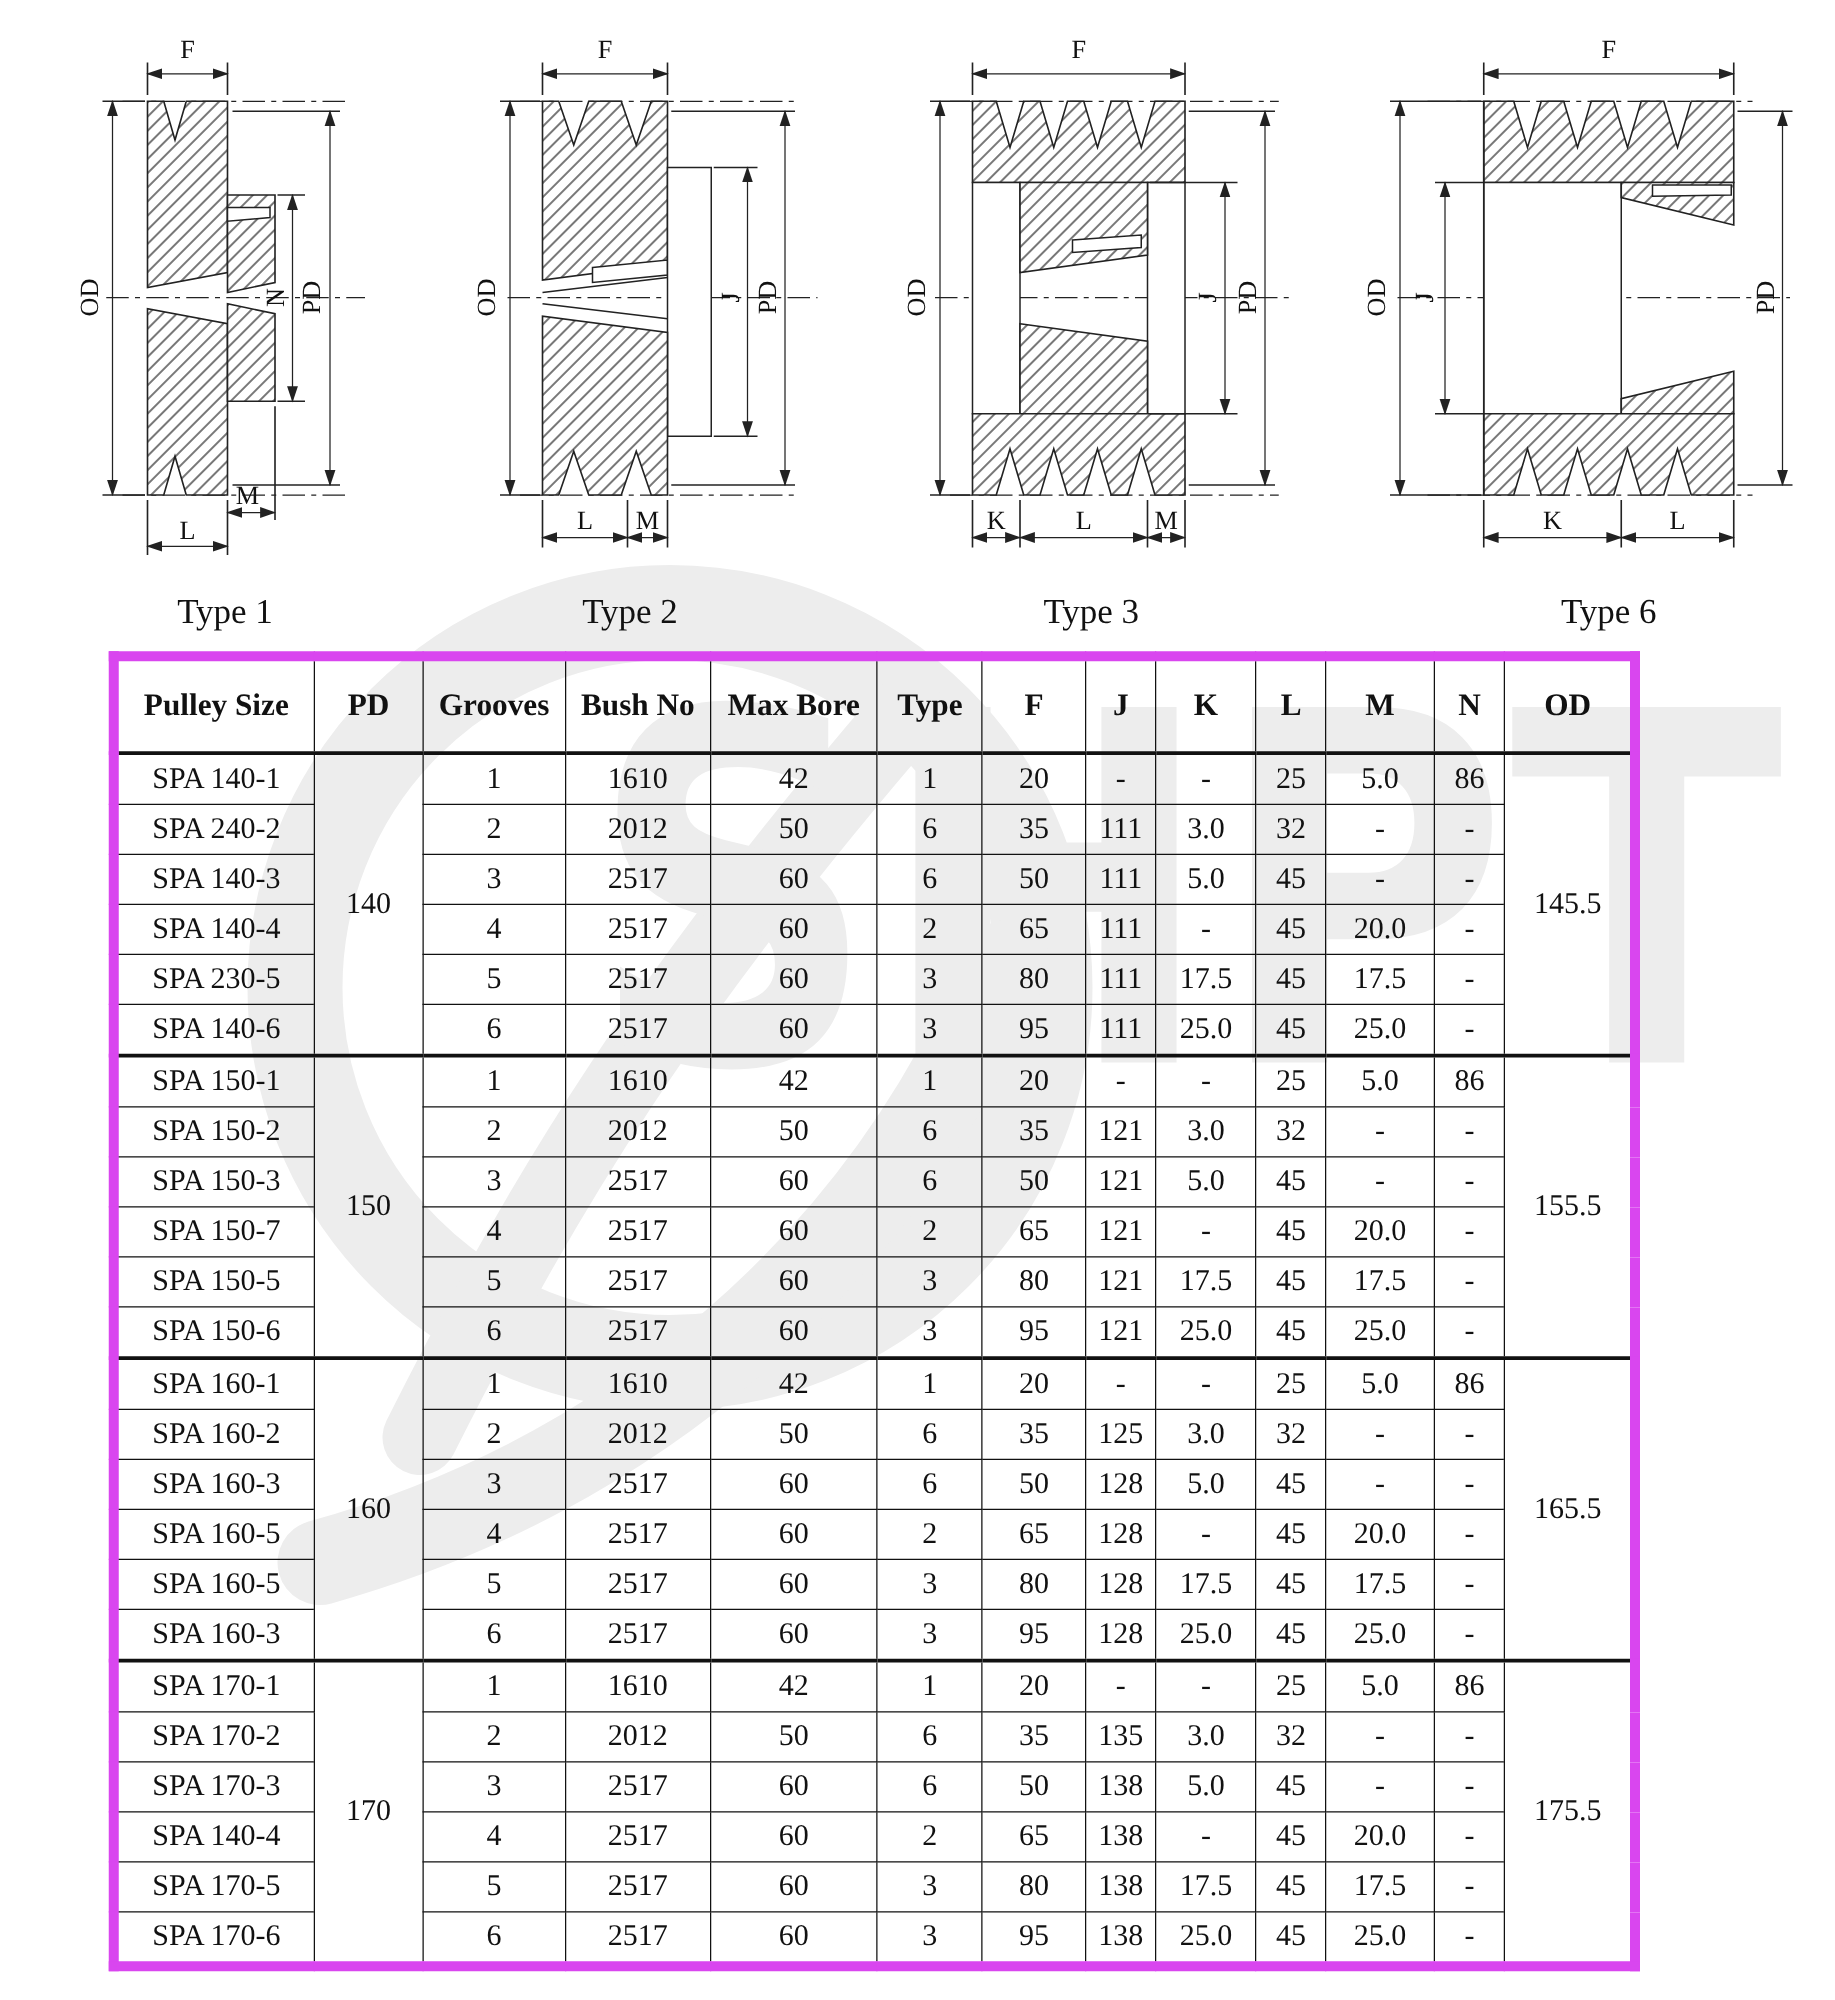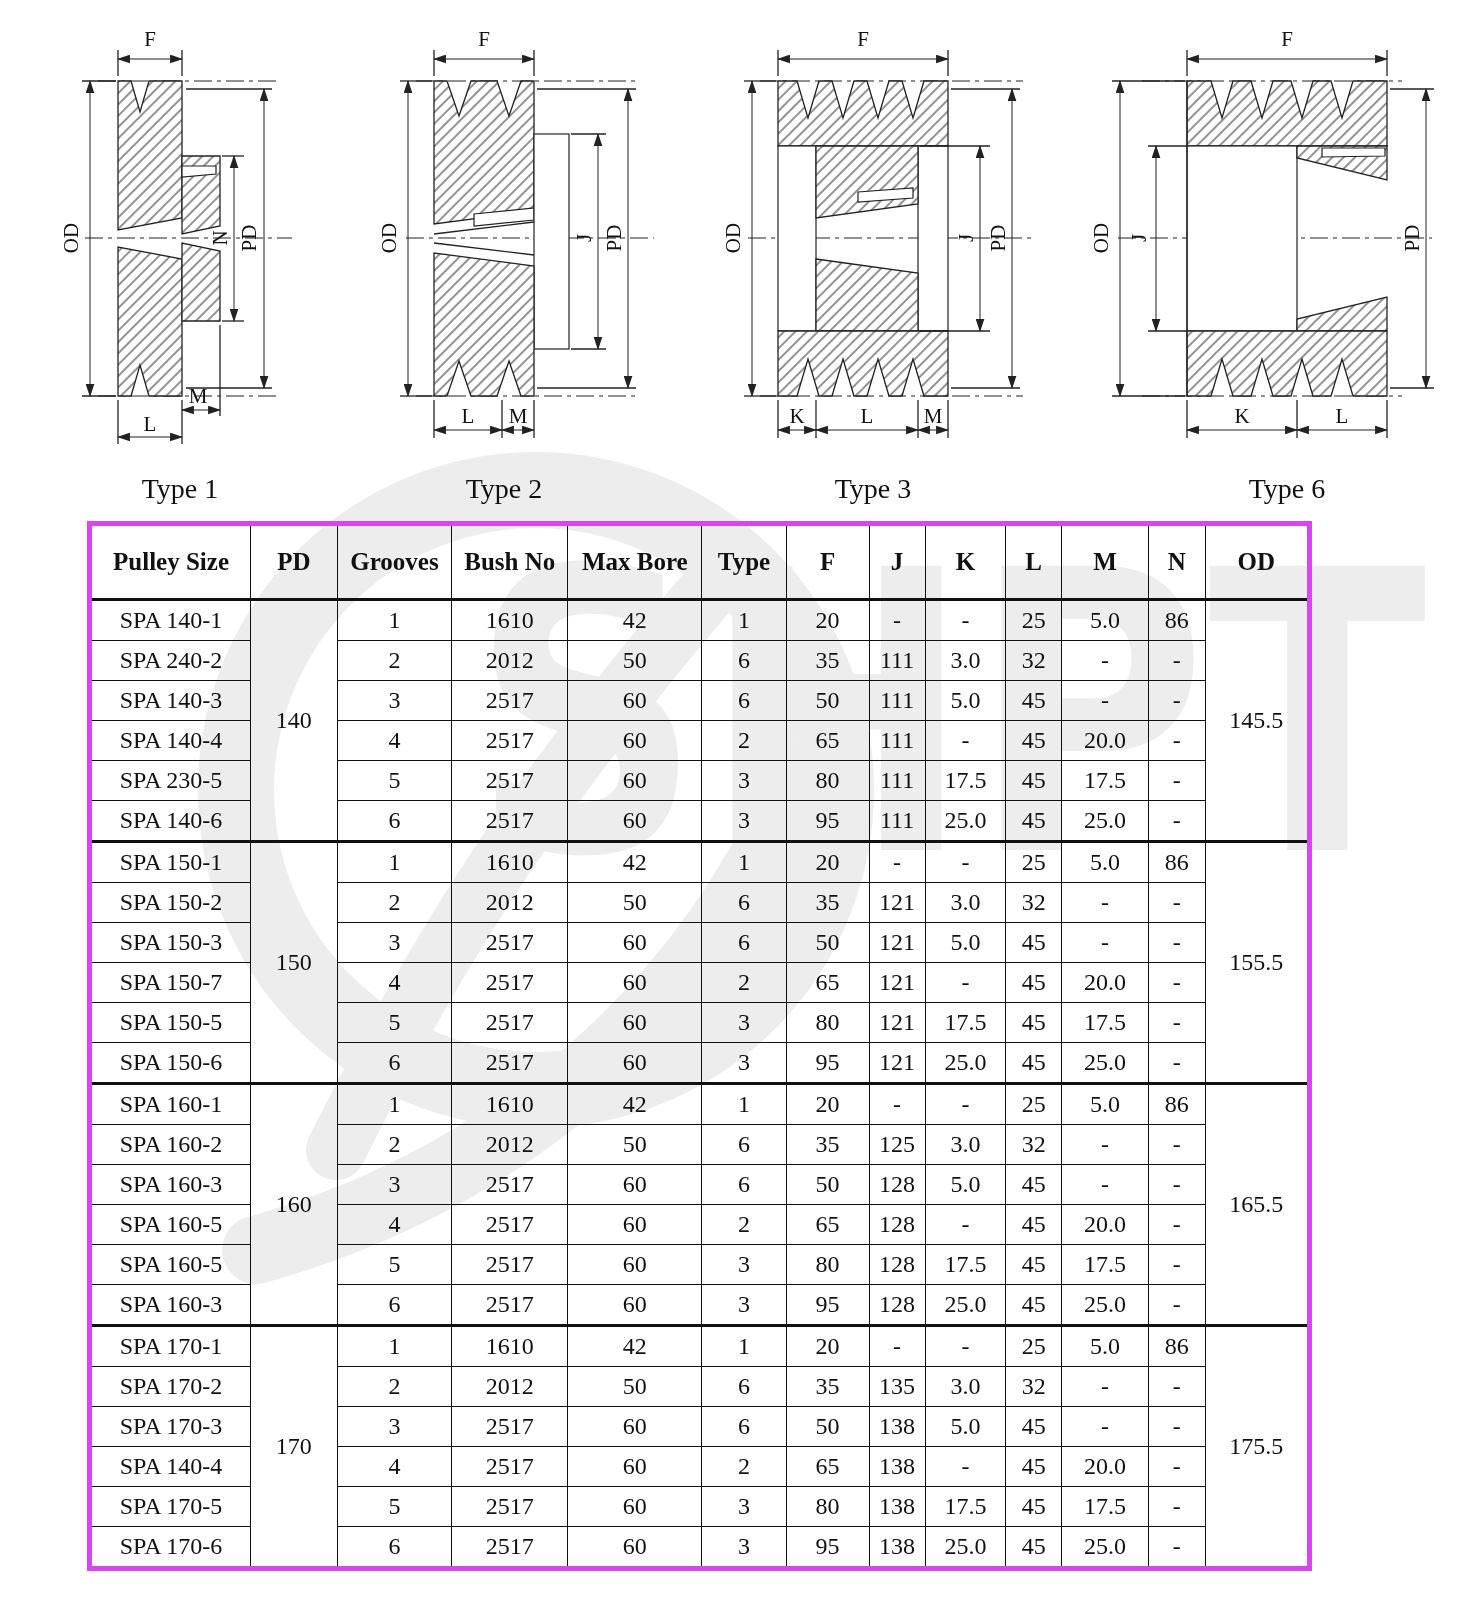--- a/index.html
+++ b/index.html
@@ -22,21 +22,21 @@
          marker-start:url(#arr); marker-end:url(#arr); }
   .cl  { stroke:#222; stroke-width:1; stroke-dasharray:18 5 4 5; fill:none; }
   .hat { fill:url(#hatch); stroke:#222; stroke-width:1.3; }
   .wht { fill:#ffffff; stroke:#222; stroke-width:1.2; }
   .dl  { font-family:"Liberation Serif", serif; font-size:21px; fill:#111; }
   .tl  { font-family:"Liberation Serif", serif; font-size:28px; fill:#111; }
 
   
   .tbl-wrap { position:relative; z-index:1; }
   table[data-name="pulley-table"] { border-collapse:collapse; table-layout:fixed;
-    width:1225px; margin:10px 16px 0 87px; border:5px solid #d946ef; background:transparent; }
+    width:1225px; margin:10px 16px 0 87px; border:8px solid #d946ef; background:transparent; }
   table[data-name="pulley-table"] th,
   table[data-name="pulley-table"] td { border:1.5px solid #111; text-align:center;
     vertical-align:middle; padding:0; overflow:hidden; }
   table[data-name="pulley-table"] th { font-size:25px; font-weight:bold; height:72px; }
   table[data-name="pulley-table"] td { font-size:24px; height:39px; }
   table[data-name="pulley-table"] tr.group-start td { border-top:3px solid #111;font-family:Liberation Serif, serif; }
   table[data-name="pulley-table"] thead th { border-bottom:3px solid #111; }
 </style>
 </head>
 <body>

